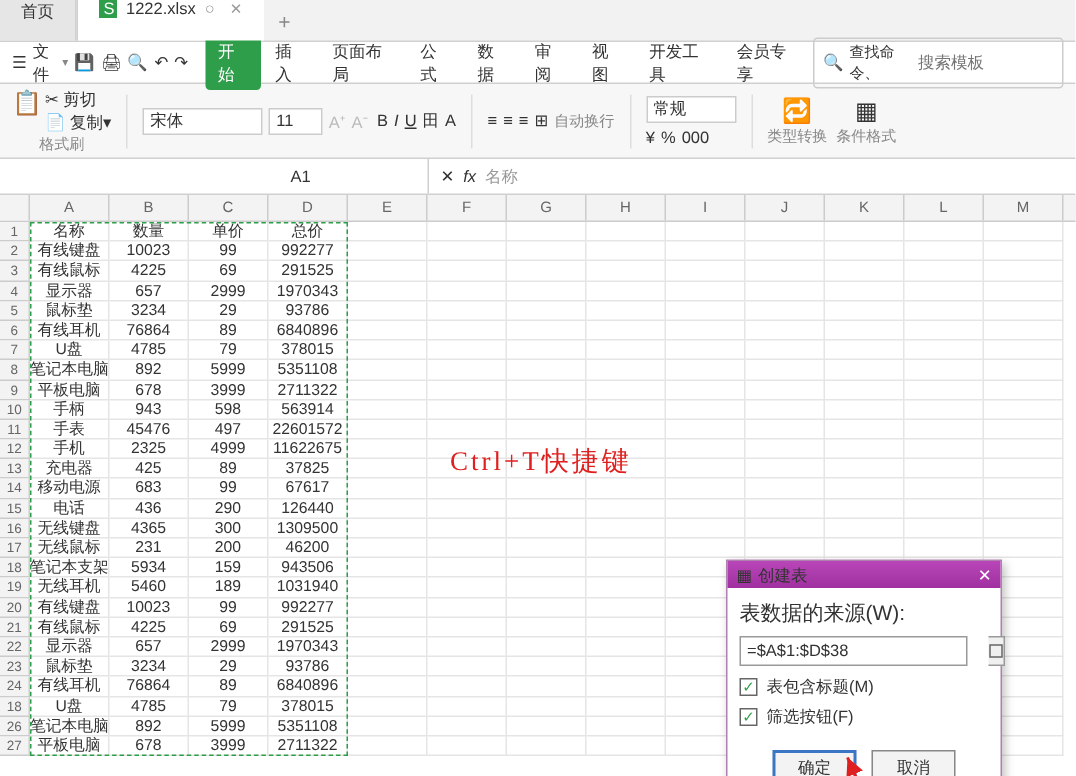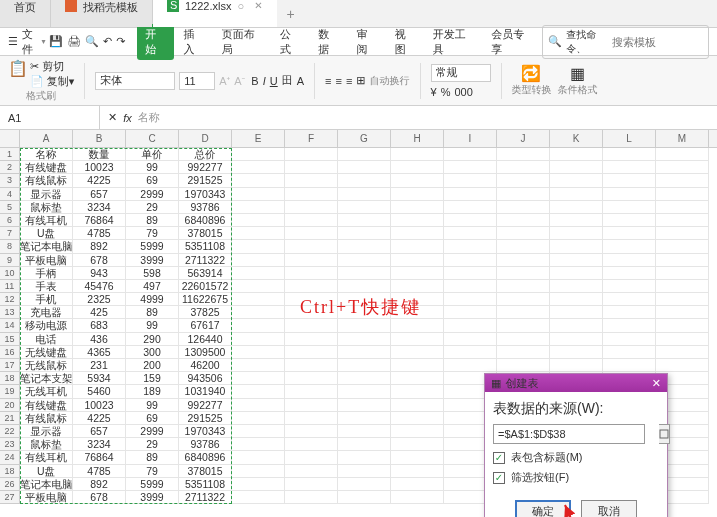--- a/index.html
+++ b/index.html
@@ -17,21 +17,21 @@
 .menubar .menu-item{padding:3px 8px;cursor:pointer;}
 .menubar .menu-item.active{background:#2e9e4a;color:#fff;border-radius:3px;}
 .menubar .search{margin-left:auto;display:flex;align-items:center;border:1px solid #ccc;border-radius:3px;padding:2px 6px;gap:4px;color:#999;}
 .menubar .search input{border:none;outline:none;font-size:11px;width:90px;}
 .ribbon{height:50px;background:#f7f7f7;border-bottom:1px solid #d0d0d0;display:flex;gap:6px;padding:4px 8px;align-items:center;}
 .rib-group{display:flex;align-items:center;gap:4px;color:#aaa;}
 .rib-label{font-size:10px;color:#888;}
 .rib-font{border:1px solid #ccc;background:#fff;padding:2px 4px;width:80px;font-size:11px;}
 .rib-size{border:1px solid #ccc;background:#fff;padding:2px 4px;width:36px;font-size:11px;}
 .rib-sep{width:1px;height:36px;background:#ddd;margin:0 4px;}
-.namerow{height:24px;background:#fff;border-bottom:1px solid #d0d0d0;display:flex;align-items:center;}
+.namerow{height:24px;background:#fff;border-bottom:1px solid #d0d0d0;display:flex;align-items:center;justify-content:center;}
 .namebox{width:100px;border-right:1px solid #d0d0d0;padding:0 8px;height:100%;display:flex;align-items:center;}
 .fxwrap{display:flex;align-items:center;gap:6px;padding:0 8px;color:#999;}
 .fxwrap input{border:none;outline:none;width:200px;font-size:11px;color:#999;}
 .grid-area{position:relative;height:calc(517px - 28px - 28px - 50px - 24px);overflow:hidden;}
 .col-headers{display:flex;height:18px;background:#f3f3f3;border-bottom:1px solid #ccc;position:sticky;top:0;}
 .corner{width:20px;border-right:1px solid #ccc;background:#f3f3f3;}
 .col-h{width:53px;border-right:1px solid #ccc;text-align:center;line-height:18px;font-size:10px;color:#666;}
 .gridbody{overflow:auto;height:calc(100% - 18px);}
 .gridrow{display:flex;height:13.2px;}
 .row-h{width:20px;border-right:1px solid #ccc;border-bottom:1px solid #ccc;background:#f3f3f3;font-size:9px;color:#666;text-align:center;line-height:13px;}
@@ -54,26 +54,20 @@
 .dlg-btn.primary{border:2px solid #3a76c4;}
 </style>
 </head>
 <body>
 
 <div class="tabs">
   <div class="tab">
       <span>首页</span>
     </div>
   <div class="tab-sep"></div>
-  <div class="tab">
-    <span class="icon"><svg viewBox="0 0 12 12">
-          <rect width="12" height="12" fill="#e06030"></rect>
-        </svg></span>
-    <span>找稻壳模板</span>
-  </div>
   <div class="tab-sep"></div>
   <div class="tab active">
     <span class="icon"><svg viewBox="0 0 12 12">
           <rect width="12" height="12" fill="#2e9e4a"></rect>
           <text x="3" y="9" fill="#fff" font-size="8">S</text>
         </svg></span>
     <span>1222.xlsx</span>
     <span style="color:#999;">○</span>
     <span class="x">✕</span>
   </div>

